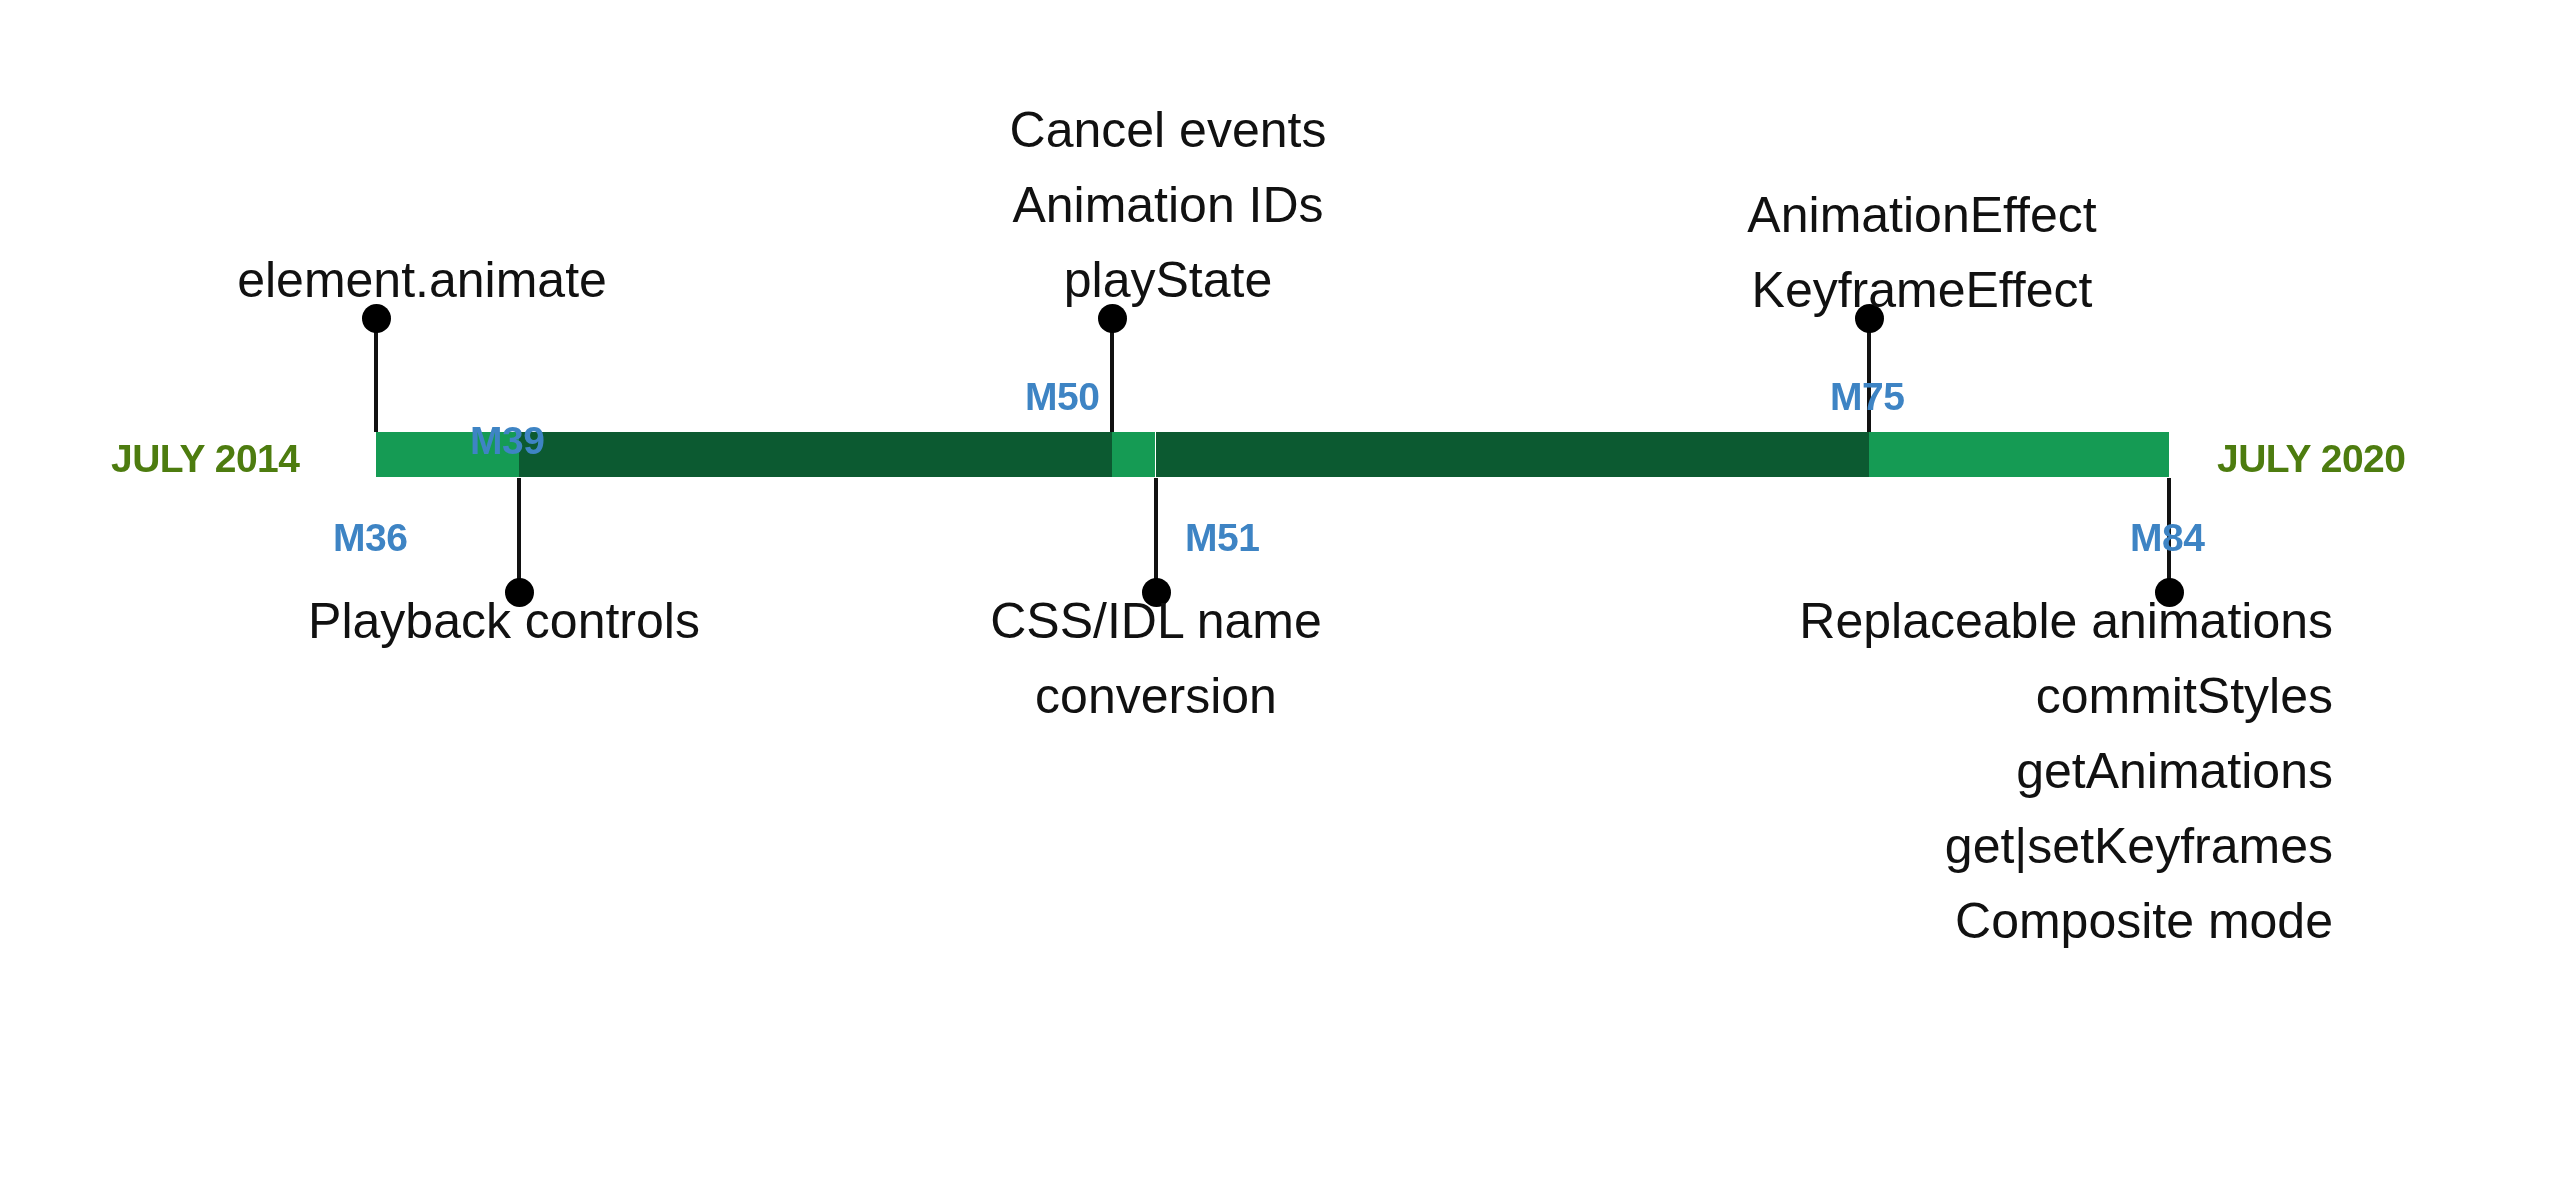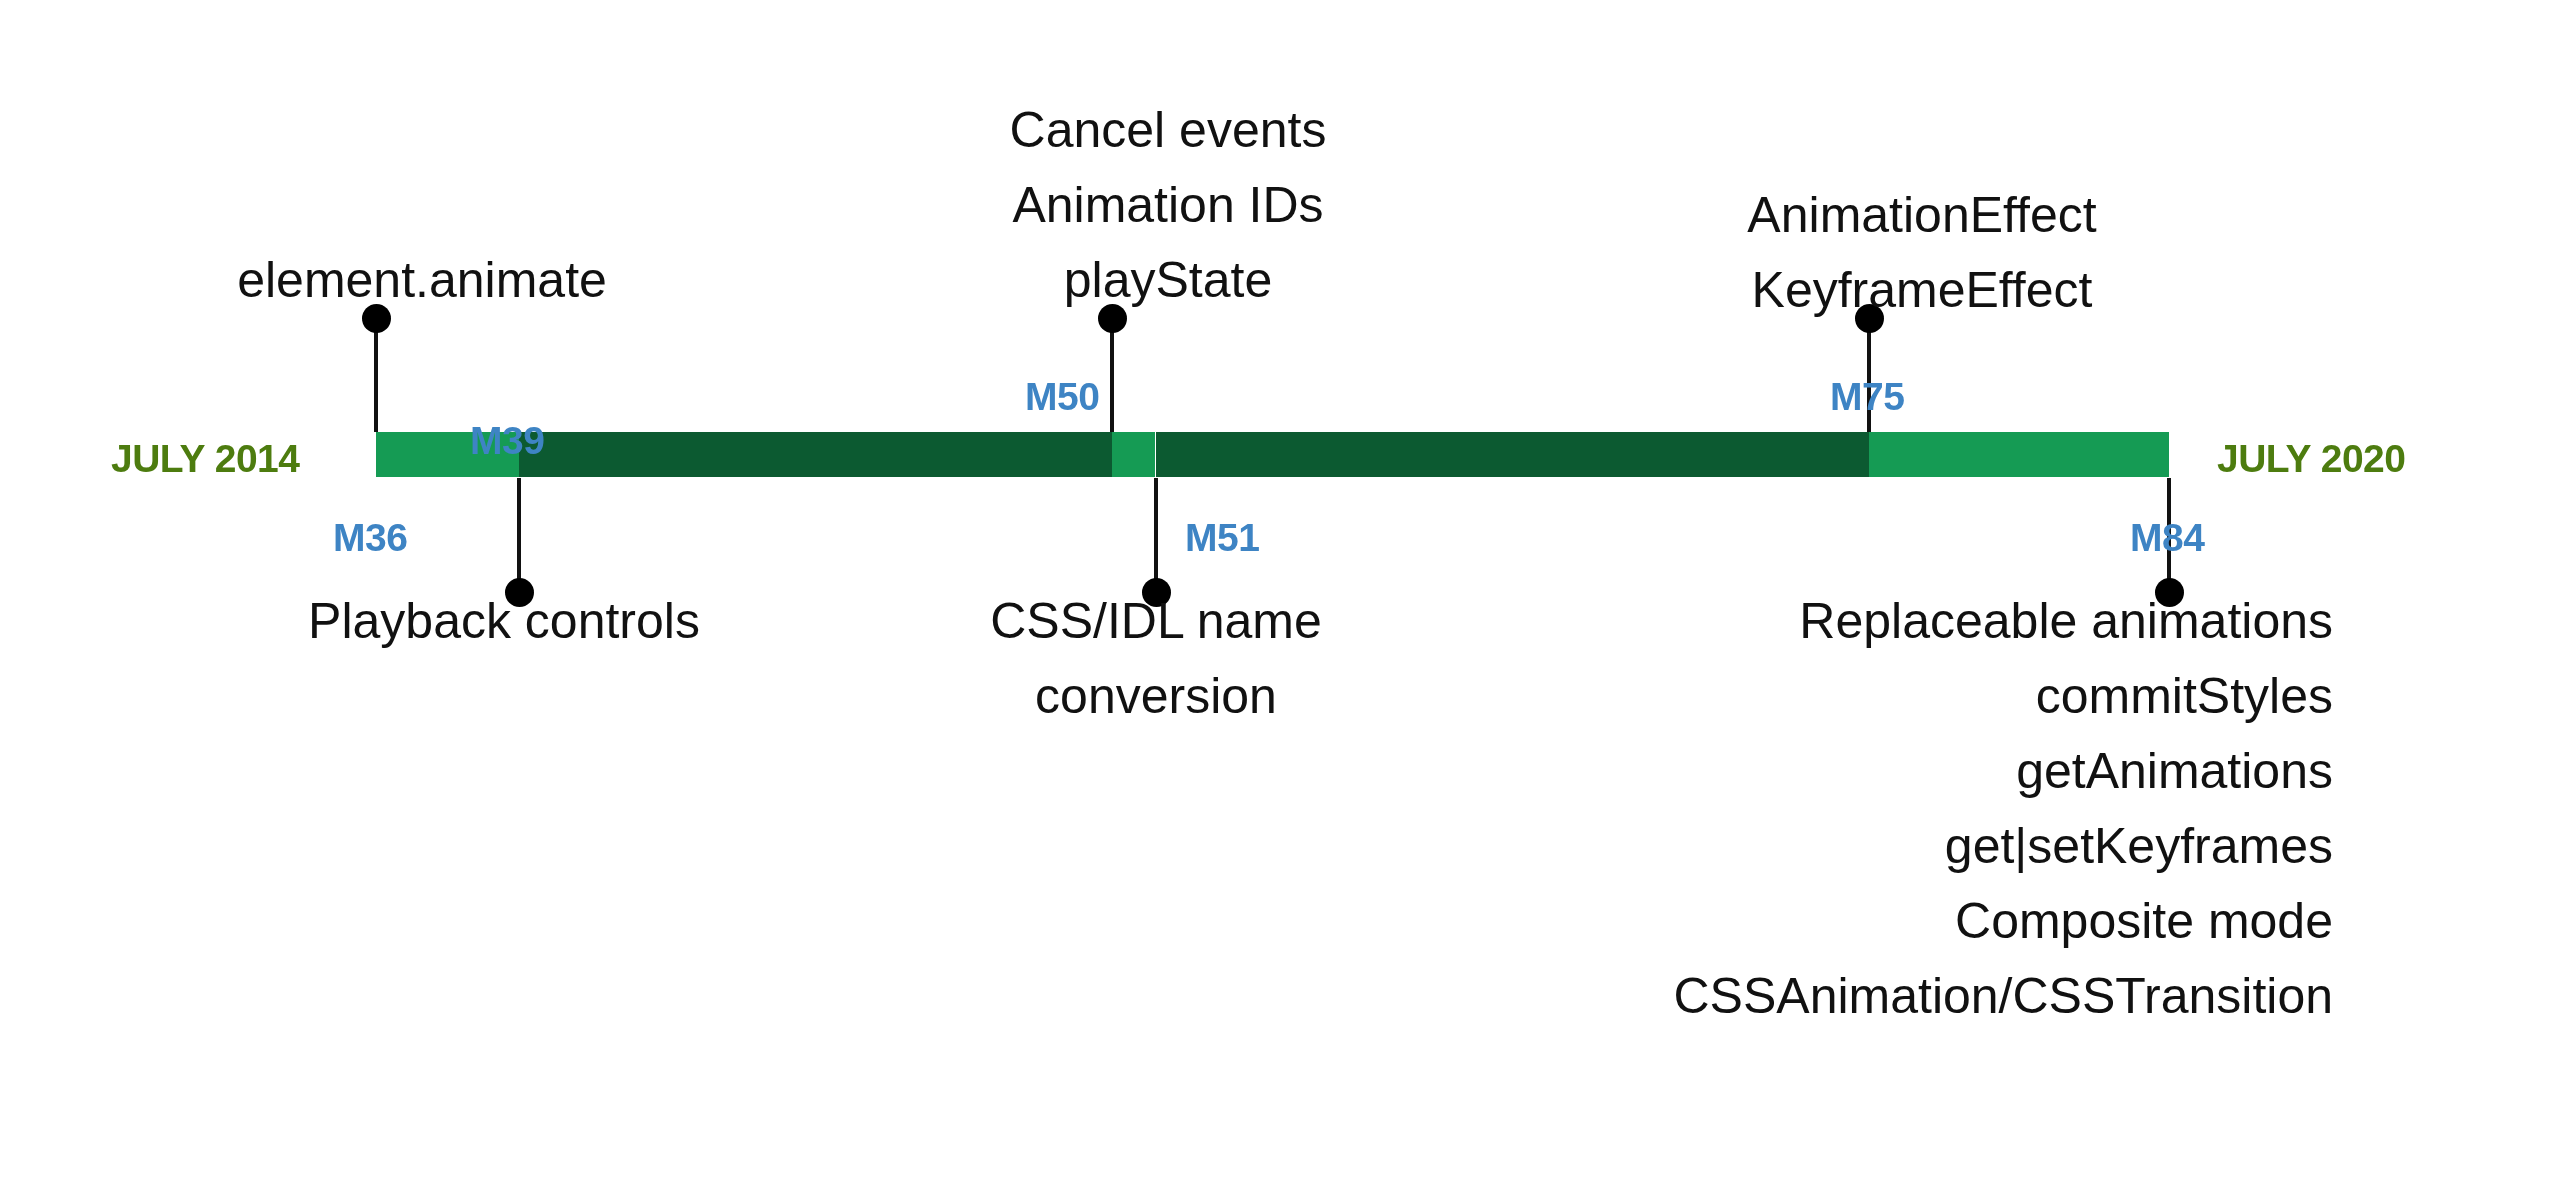--- a/index.html
+++ b/index.html
@@ -156,18 +156,17 @@
         <div class="stem"></div>
         <div class="dot"></div>
       </div>
       <div class="mlabel" style="left: 2130px; top: 516px;">M84</div>
       <div class="features right" style="right: 243px; top: 584px;">
         <span class="feature-line">Replaceable animations</span>
         <span class="feature-line">commitStyles</span>
         <span class="feature-line">getAnimations</span>
         <span class="feature-line">get|setKeyframes</span>
         <span class="feature-line">Composite mode</span>
-        <span class="feature-line">CSSAnimation/CSSTransition</span>
       </div>
     </div>
 
 </div>
 
 
 </body></html>

